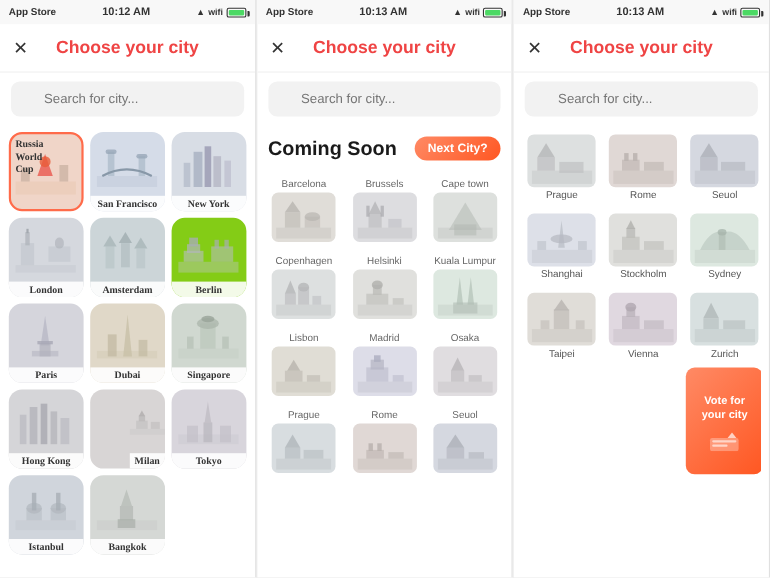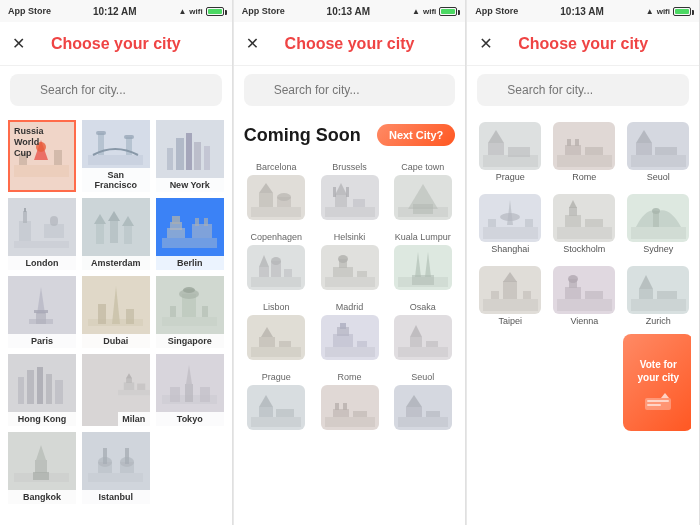--- a/index.html
+++ b/index.html
@@ -110,29 +110,30 @@
       padding: 6px 8px;
     }
     .city-grid-inner {
       display: grid;
       grid-template-columns: repeat(3, 1fr);
       gap: 6px;
     }
 
     
     .city-card {
-      border-radius: 0;
+      border-radius: 12px;
       overflow: hidden;
       background: #f0f0f0;
       position: relative;
       cursor: pointer;
       height: 72px;
       display: flex;
       flex-direction: column;
       justify-content: center;
+      font-family: Liberation Serif, serif;
     }
     .city-card.featured {
       border: 2px solid #ff6b4a;
     }
     .city-card .city-illustration {
       flex: 1;
       display: flex;
       align-items: center;
       justify-content: center;
       overflow: hidden;
@@ -366,21 +367,21 @@
             <polygon points="12,8 6,18 18,18" fill="#a8b5b8" opacity="0.8"></polygon>
             <rect x="22" y="15" width="8" height="22" fill="#b0bcc0" opacity="0.7"></rect>
             <polygon points="26,5 20,15 32,15" fill="#a0acb0" opacity="0.8"></polygon>
             <rect x="36" y="20" width="8" height="18" fill="#b8c5c8" opacity="0.65"></rect>
             <polygon points="40,10 34,20 46,20" fill="#a8b5b8" opacity="0.8"></polygon>
           </svg>
         </div>
         <div class="city-name-label">Amsterdam</div>
       </div>
 
-      <div class="city-card" style="background:#3b82f6;">
+      <div class="city-card" style="background:#84cc16;">
         <div class="city-illustration">
           <svg width="55" height="42" viewBox="0 0 55 42">
             <rect x="0" y="32" width="55" height="10" fill="#c0c5c8" opacity="0.4"></rect>
             <rect x="5" y="22" width="18" height="10" fill="#b8bec2" opacity="0.6"></rect>
             <rect x="8" y="16" width="12" height="8" fill="#b0b6ba" opacity="0.7"></rect>
             <rect x="10" y="10" width="8" height="8" fill="#a8aeb2" opacity="0.8"></rect>
             <rect x="30" y="18" width="20" height="14" fill="#b8bec2" opacity="0.55"></rect>
             <rect x="33" y="12" width="4" height="8" fill="#a8aeb2" opacity="0.7"></rect>
             <rect x="42" y="12" width="4" height="8" fill="#a8aeb2" opacity="0.7"></rect>
           </svg>
@@ -458,45 +459,45 @@
             <rect x="0" y="33" width="55" height="9" fill="#c8c5cc" opacity="0.4"></rect>
             <polygon points="27,3 24,22 30,22" fill="#c0bdc4" opacity="0.8"></polygon>
             <rect x="23" y="22" width="8" height="18" fill="#b8b5bc" opacity="0.7"></rect>
             <rect x="8" y="25" width="10" height="15" fill="#c0bdc4" opacity="0.6"></rect>
             <rect x="38" y="25" width="10" height="15" fill="#c0bdc4" opacity="0.6"></rect>
           </svg>
         </div>
         <div class="city-name-label">Tokyo</div>
       </div>
 
-      <div class="city-card" style="background:#d5d8d5;">
-        <div class="city-illustration">
-          <svg width="55" height="42" viewBox="0 0 55 42">
-            <rect x="0" y="33" width="55" height="9" fill="#c5c8c5" opacity="0.4"></rect>
-            <polygon points="27,5 22,20 32,20" fill="#b8beb8" opacity="0.8"></polygon>
-            <rect x="21" y="20" width="12" height="13" fill="#b0b6b0" opacity="0.7"></rect>
-            <rect x="19" y="32" width="16" height="8" fill="#a8aea8" opacity="0.7"></rect>
-          </svg>
-        </div>
-        <div class="city-name-label">Bangkok</div>
-      </div>
-
       <div class="city-card" style="background:#d0d5dc;">
         <div class="city-illustration">
           <svg width="55" height="42" viewBox="0 0 55 42">
             <rect x="0" y="33" width="55" height="9" fill="#c0c5cc" opacity="0.4"></rect>
             <rect x="10" y="22" width="14" height="11" fill="#b8bec5" opacity="0.6"></rect>
             <ellipse cx="17" cy="22" rx="7" ry="5" fill="#b0b6bd" opacity="0.7"></ellipse>
             <rect x="15" y="8" width="4" height="16" fill="#a8aeb5" opacity="0.8"></rect>
             <rect x="32" y="22" width="14" height="11" fill="#b8bec5" opacity="0.6"></rect>
             <ellipse cx="39" cy="22" rx="7" ry="5" fill="#b0b6bd" opacity="0.7"></ellipse>
             <rect x="37" y="8" width="4" height="16" fill="#a8aeb5" opacity="0.8"></rect>
           </svg>
         </div>
         <div class="city-name-label">Istanbul</div>
+      </div>
+
+      <div class="city-card" style="background:#d5d8d5;">
+        <div class="city-illustration">
+          <svg width="55" height="42" viewBox="0 0 55 42">
+            <rect x="0" y="33" width="55" height="9" fill="#c5c8c5" opacity="0.4"></rect>
+            <polygon points="27,5 22,20 32,20" fill="#b8beb8" opacity="0.8"></polygon>
+            <rect x="21" y="20" width="12" height="13" fill="#b0b6b0" opacity="0.7"></rect>
+            <rect x="19" y="32" width="16" height="8" fill="#a8aea8" opacity="0.7"></rect>
+          </svg>
+        </div>
+        <div class="city-name-label">Bangkok</div>
       </div>
     </div>
   </div>
 </div>
 
 <div class="panel-divider"></div>
 
 <div class="phone-panel">
 
   <div class="status-bar">

